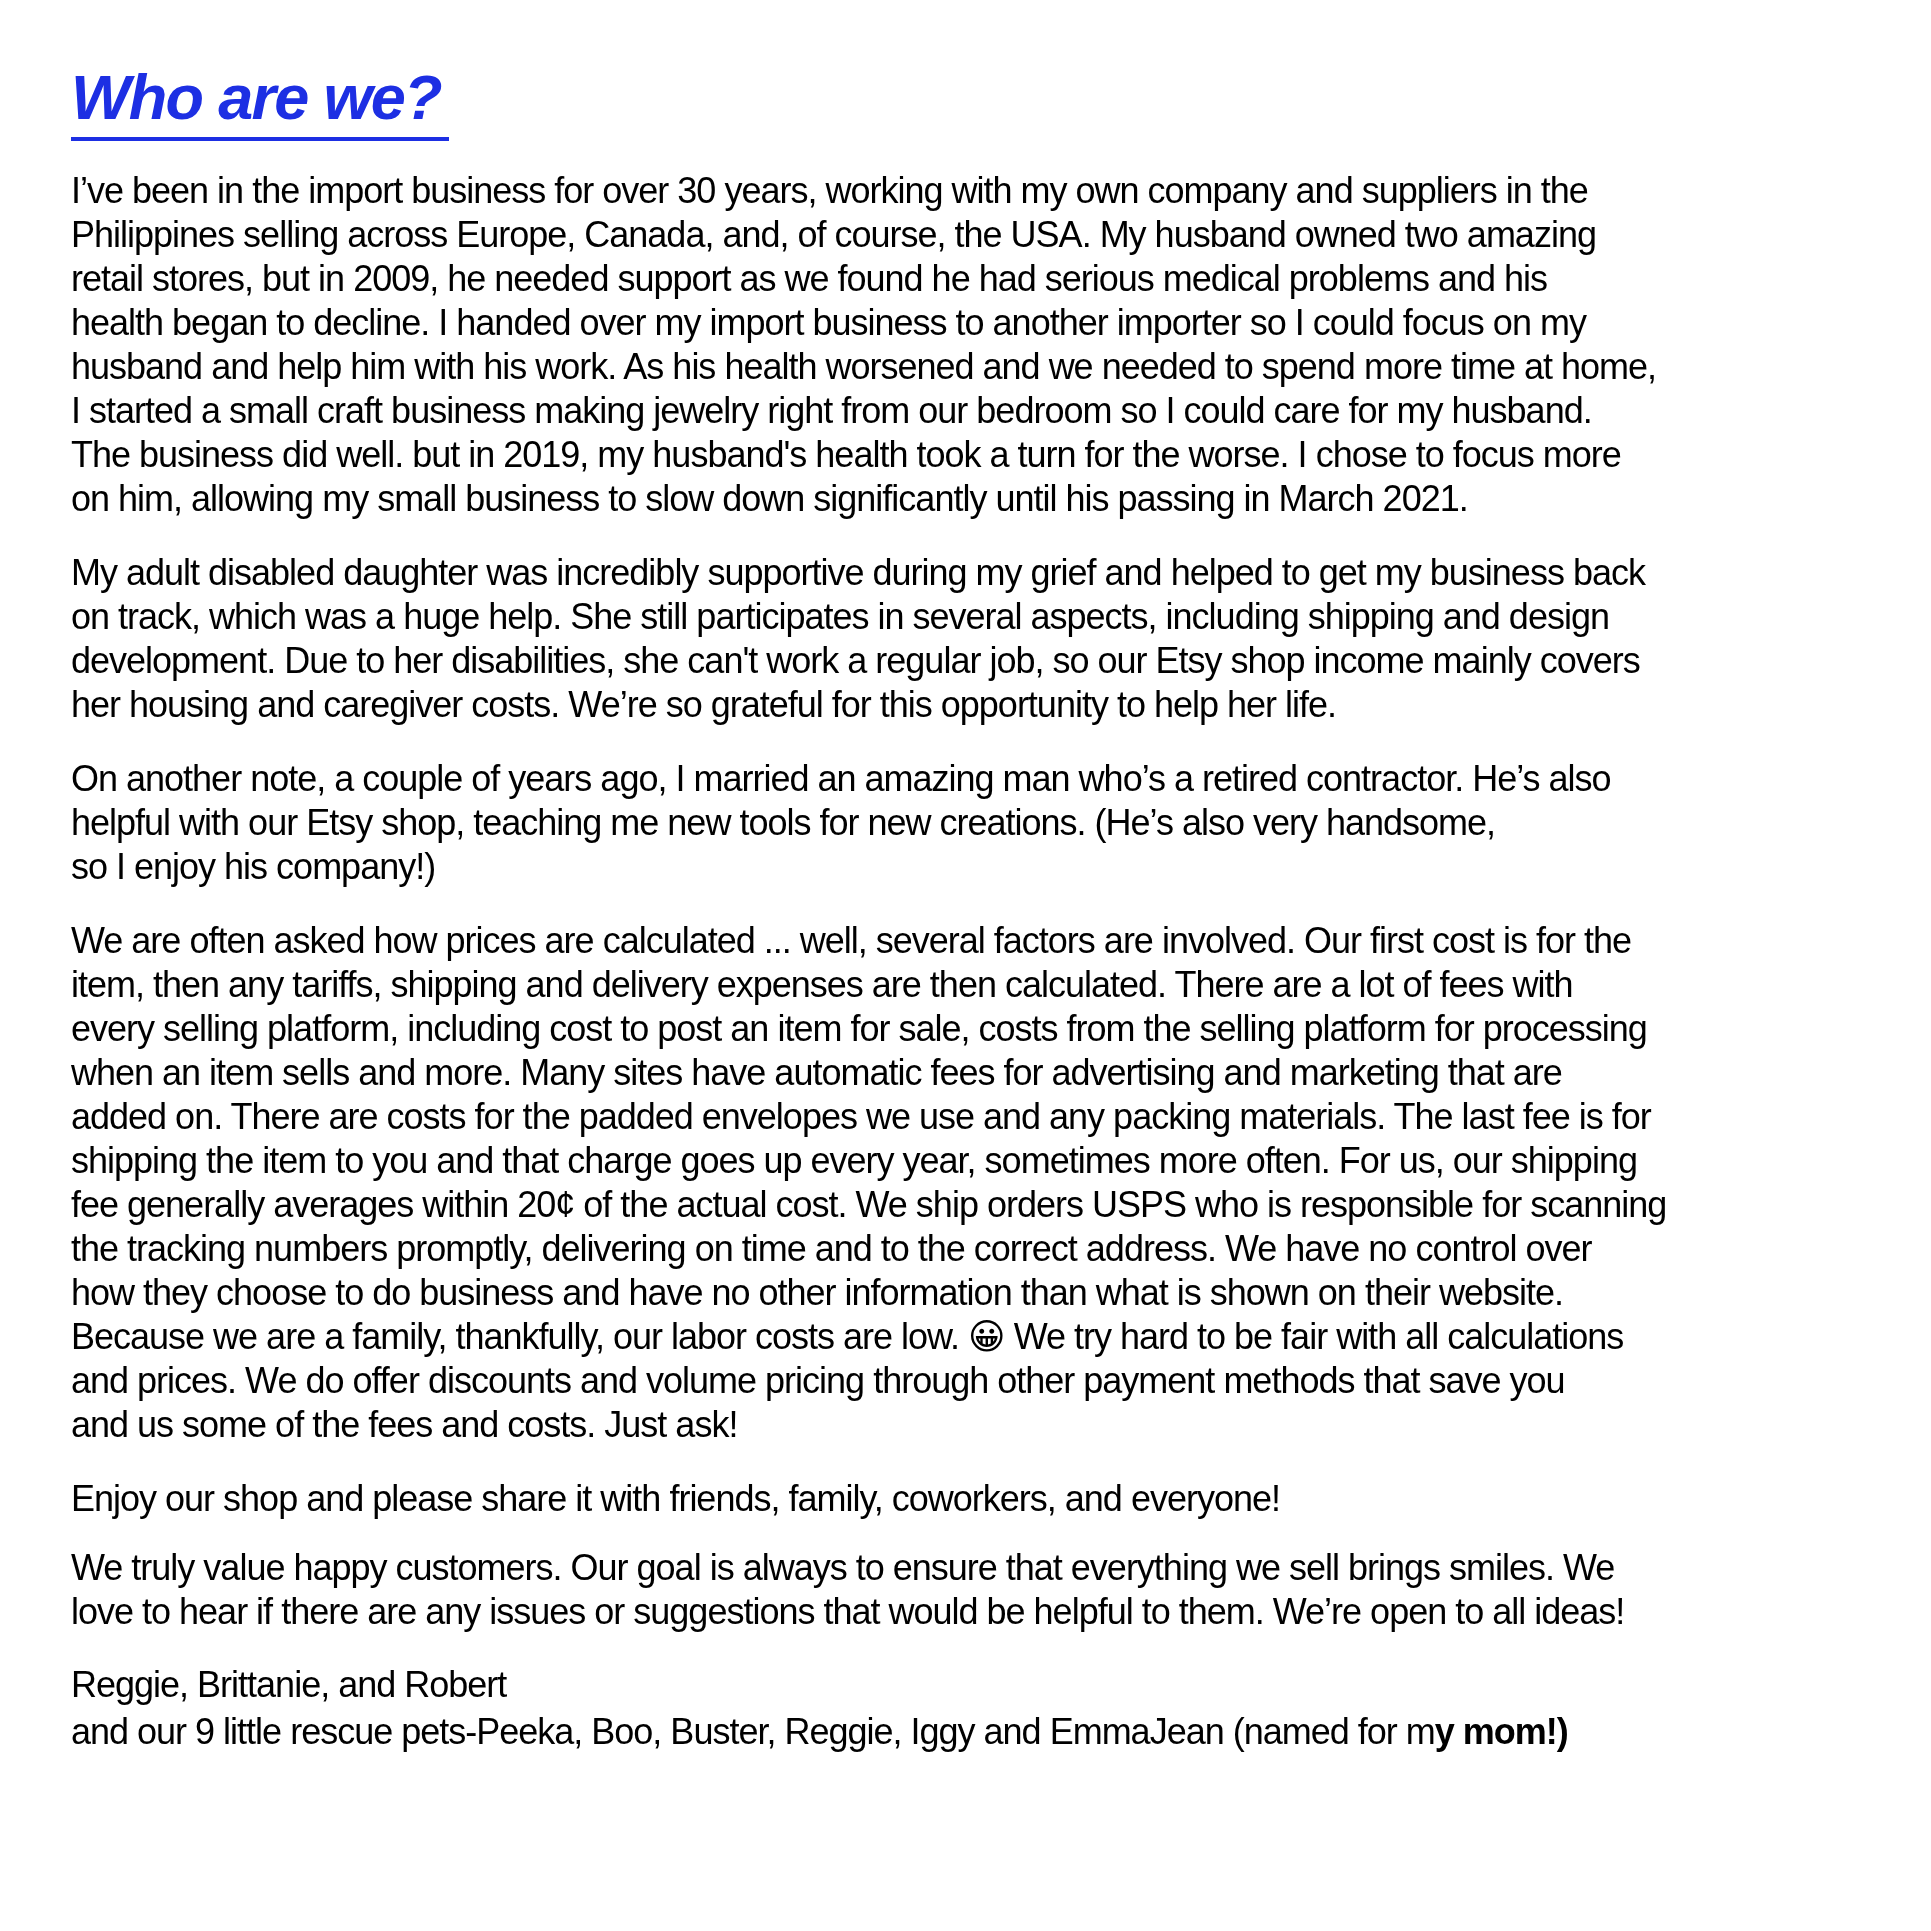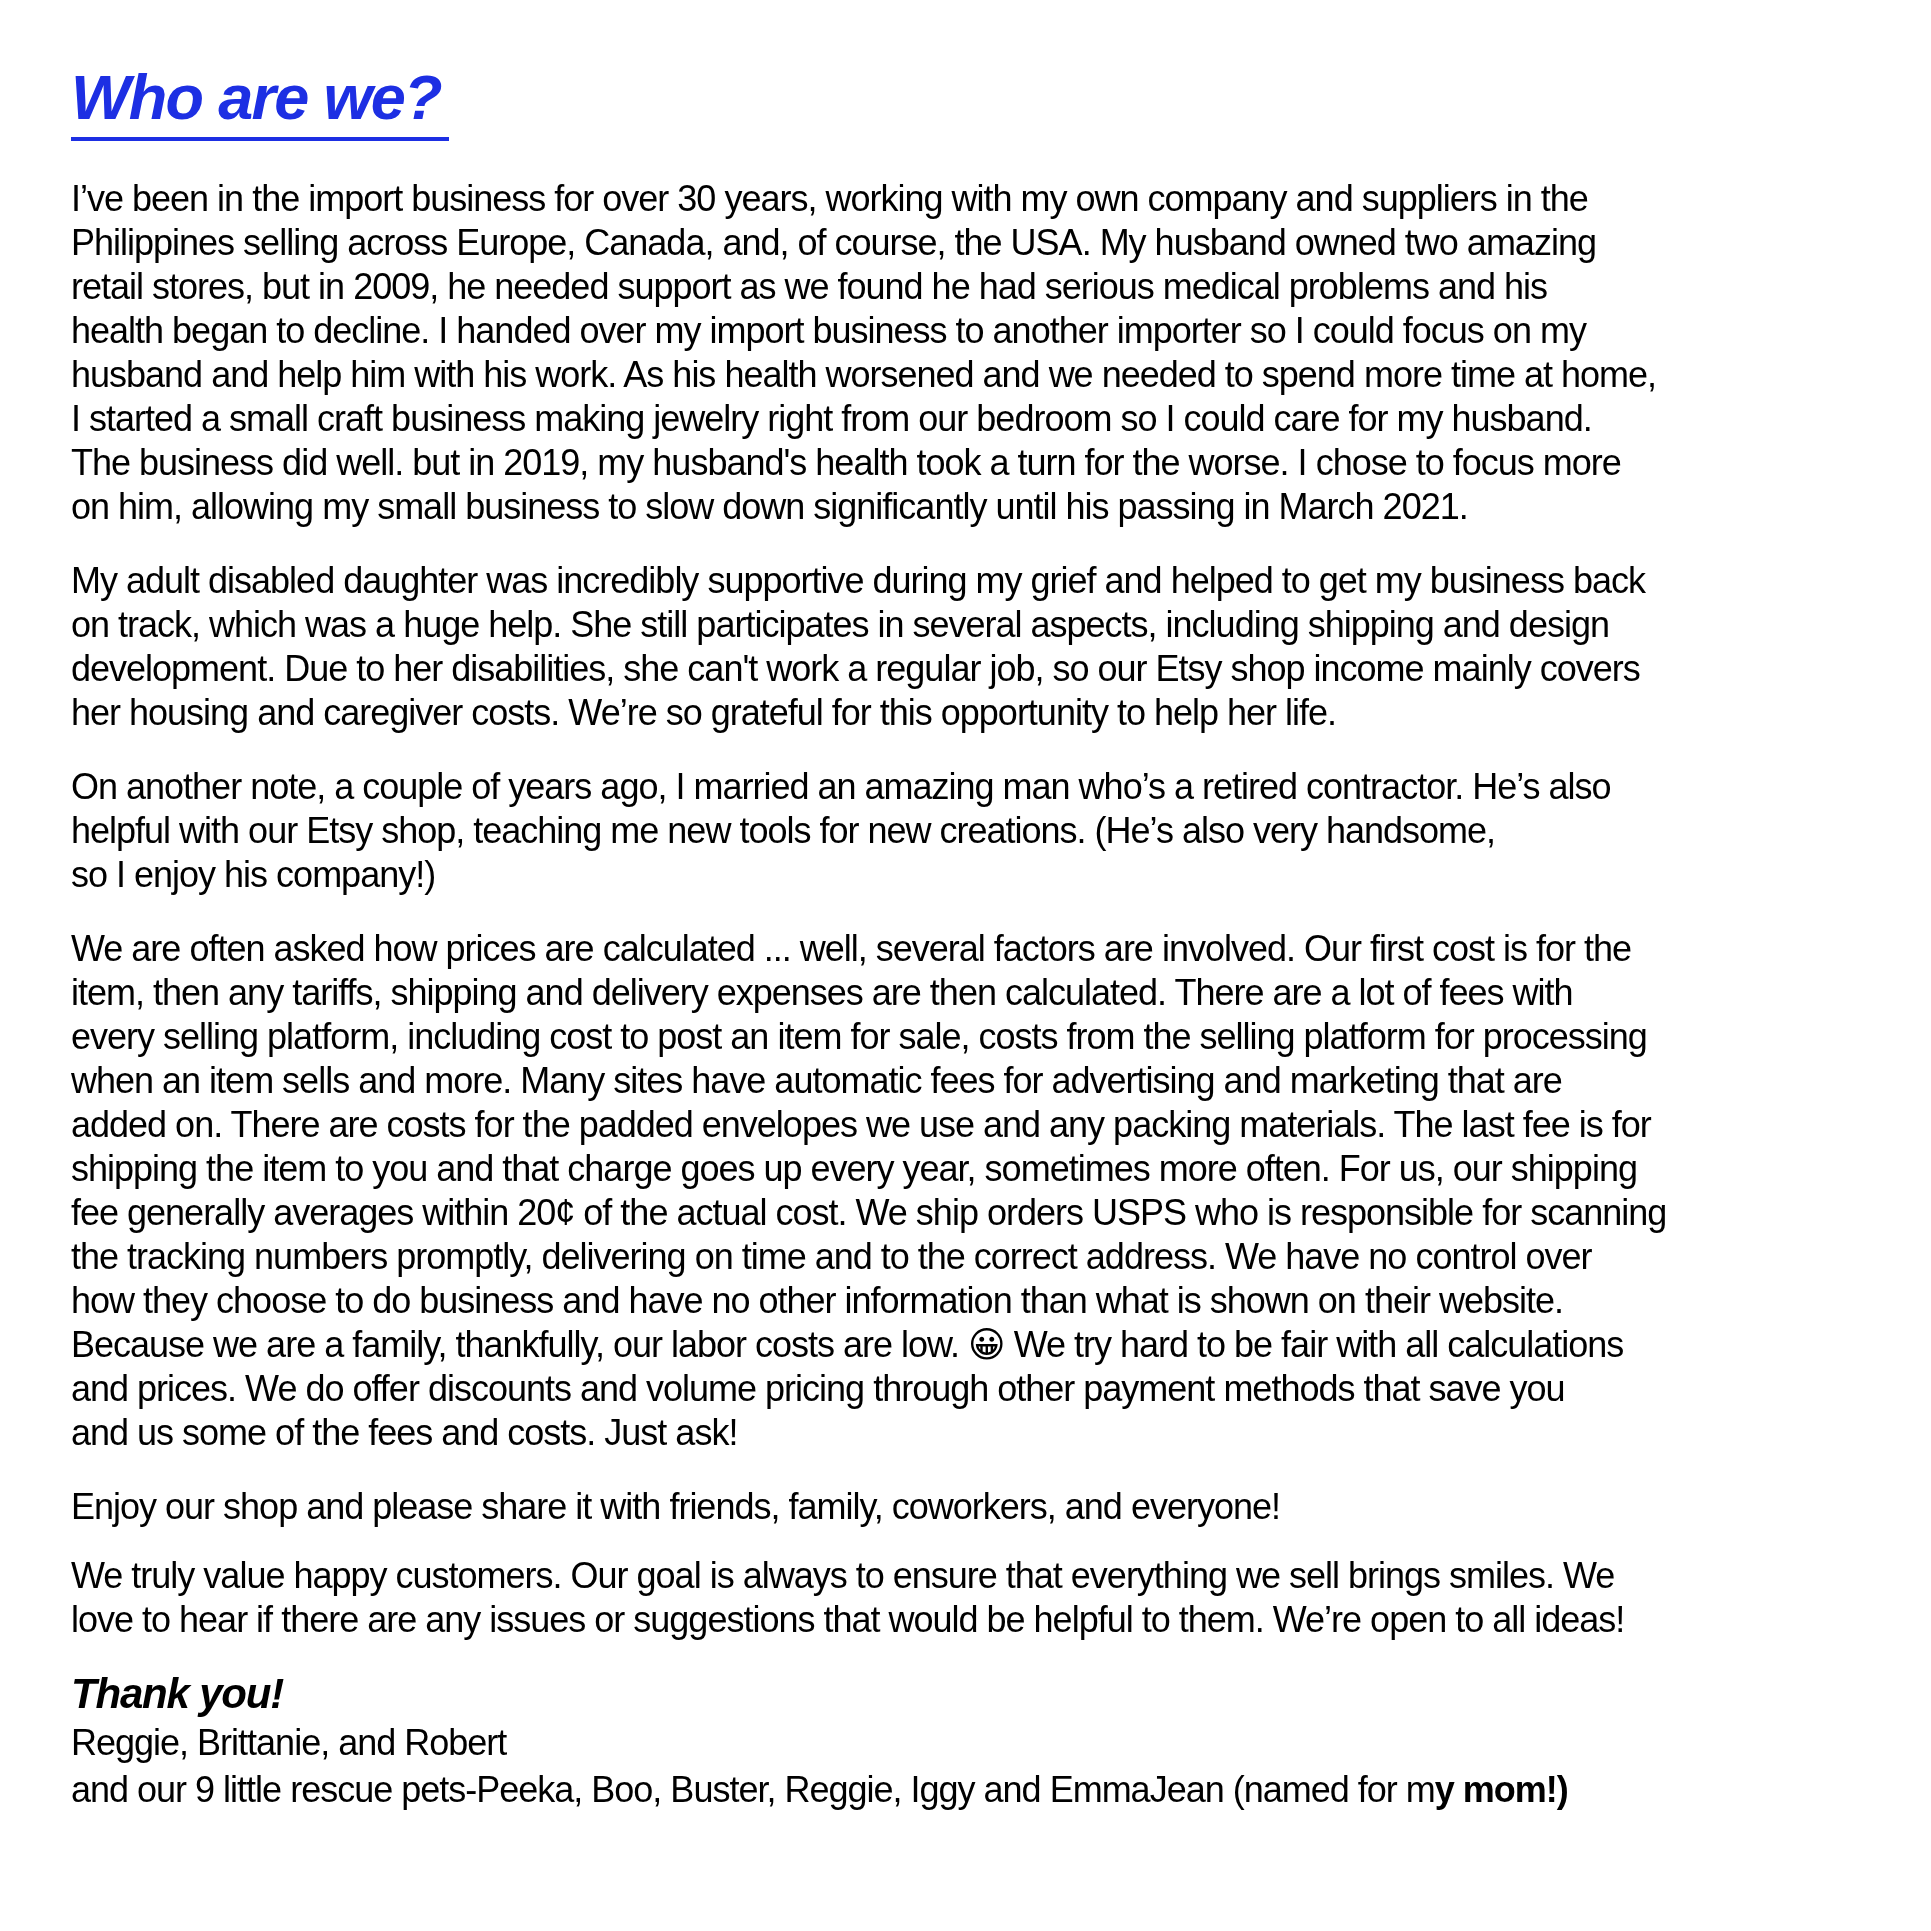--- a/index.html
+++ b/index.html
@@ -24,21 +24,21 @@
     font-size: 63px;
     font-weight: bold;
     font-style: italic;
     letter-spacing: -1.7px;
     color: #1d2fe3;
     border-bottom: 4.2px solid #1d2fe3;
     padding: 0 8.3px 8.3px 0;
     line-height: 1.0;
   }
   .para {
-    margin: 8px 0 30px 0;
+    margin: 0 0 30px 0;
     font-size: 36px;
     line-height: 44px;
     letter-spacing: -1px;
     white-space: pre;
   }
   .closing {
     margin-top: -3.3px;
   }
   .closing-salutation {
     font-size: 42px;
@@ -95,19 +95,18 @@
 Because we are a family, thankfully, our labor costs are low. 😀 We try hard to be fair with all calculations
 and prices. We do offer discounts and volume pricing through other payment methods that save you
 and us some of the fees and costs. Just ask!</p>
 
   <p class="para" style="margin-bottom:25px;">Enjoy our shop and please share it with friends, family, coworkers, and everyone!</p>
 
   <p class="para">We truly value happy customers. Our goal is always to ensure that everything we sell brings smiles. We
 love to hear if there are any issues or suggestions that would be helpful to them. We’re open to all ideas!</p>
 
   <div class="closing">
-    <div class="closing-salutation">Thank you!</div>
     <div class="closing-line">Reggie, Brittanie, and Robert</div>
     <div class="closing-line"><span>and our 9 little rescue pets-Peeka, Boo, Buster, Reggie, Iggy and EmmaJean (named for m</span><span class="bold-tail">y mom!)</span></div>
   </div>
 
 </div>
 
 
 </body></html>

